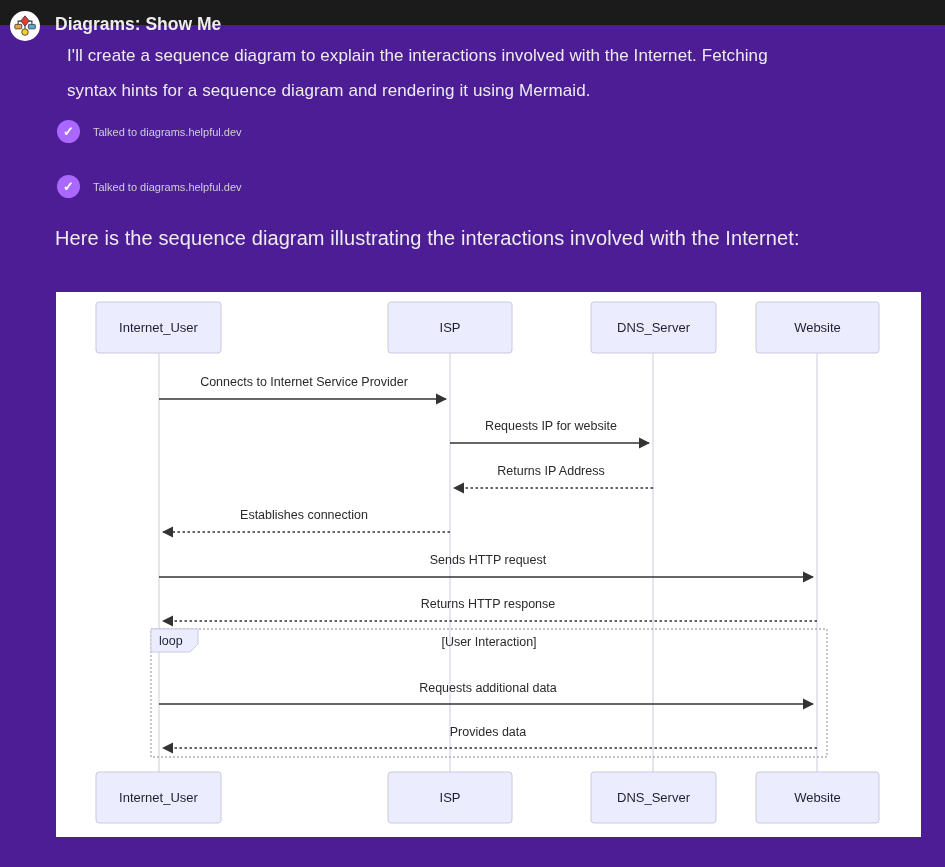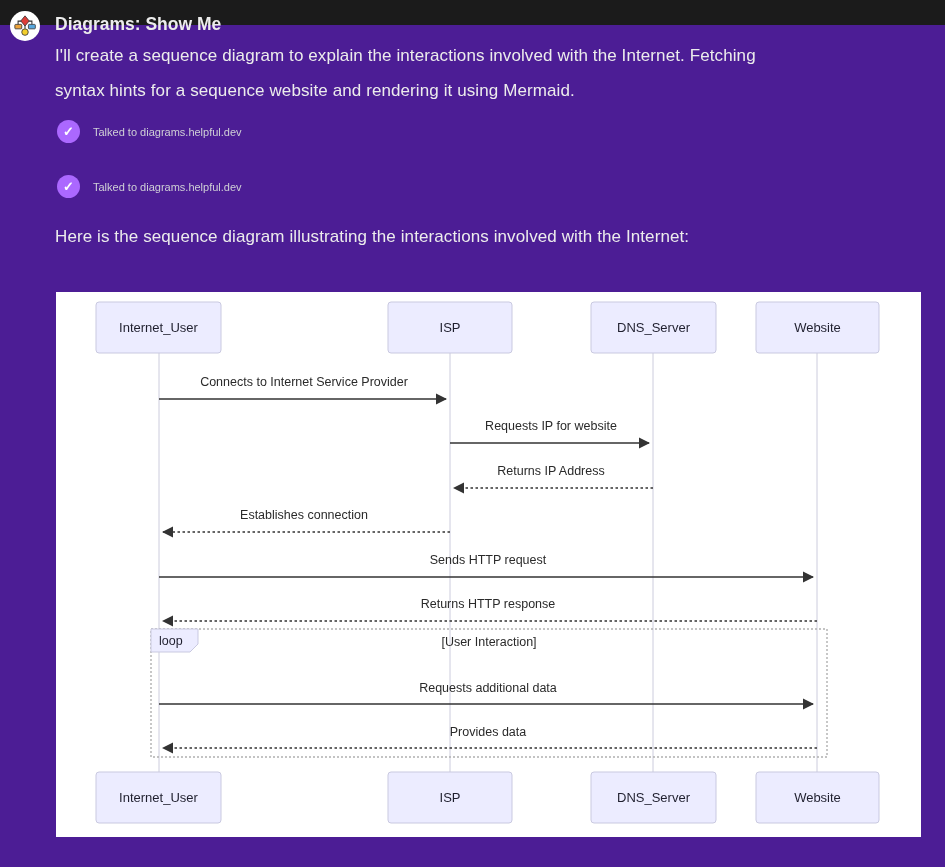--- a/index.html
+++ b/index.html
@@ -20,21 +20,21 @@
     width: 30px; height: 30px; border-radius: 50%;
     background: #ffffff;
     display: flex; align-items: center; justify-content: center;
   }
   .plugin-title {
     position: absolute; left: 55px; top: 14px;
     font-size: 17.5px; font-weight: 700; color: #ececec;
     white-space: nowrap;
   }
   .intro-line {
-    position: absolute; left: 55px;
+    position: absolute; left: 67px;
     font-size: 17px; color: #ececec; white-space: nowrap;
     letter-spacing: 0.1px;
   }
   .intro-line-1 { top: 46px; }
   .intro-line-2 { top: 81px; }
   .tool-call-row {
     position: absolute; left: 57px;
     display: flex; align-items: center; gap: 13px;
     cursor: pointer;
   }
@@ -45,21 +45,21 @@
     background: #ab68ff;
     display: flex; align-items: center; justify-content: center;
     color: #ffffff; font-size: 13px; font-weight: 700;
     flex: 0 0 auto;
   }
   .tool-call-label {
     font-size: 11px; color: #cfcfd6; white-space: nowrap;
   }
   .outro-line {
     position: absolute; left: 55px; top: 227px;
-    font-size: 17px; color: #ececec; white-space: nowrap;
+    font-size: 20px; color: #ececec; white-space: nowrap;
     letter-spacing: 0.1px;
   }
   .diagram-panel {
     position: absolute; left: 56px; top: 292px;
     width: 865px; height: 545px;
     background: #ffffff;
   }
   .diagram-svg { display: block; }
   .seq-actor-rect { fill: #ececff; stroke: #c9c9e0; stroke-width: 1; }
   .seq-actor-text {
@@ -95,21 +95,21 @@
       <path d="M16 15.5 V19.5 M11.5 10 H7.5 V14 M20.5 10 H24.5 V14" stroke="#333333" stroke-width="1.3" fill="none"></path>
       <polygon points="16,3.5 21.2,9.8 16,16 10.8,9.8" fill="#dd3e37" stroke="#333333" stroke-width="1"></polygon>
       <rect x="3.5" y="14" width="8.5" height="5.5" rx="1" fill="#eda33b" stroke="#333333" stroke-width="1"></rect>
       <rect x="20.2" y="14" width="8.5" height="5.5" rx="1" fill="#57a7dd" stroke="#333333" stroke-width="1"></rect>
       <circle cx="16" cy="23.5" r="4" fill="#f3cf2b" stroke="#333333" stroke-width="1"></circle>
     </svg>
   </div>
   <div class="plugin-title">Diagrams: Show Me</div>
 
   <div class="intro-line intro-line-1">I'll create a sequence diagram to explain the interactions involved with the Internet. Fetching</div>
-  <div class="intro-line intro-line-2">syntax hints for a sequence website and rendering it using Mermaid.</div>
+  <div class="intro-line intro-line-2">syntax hints for a sequence diagram and rendering it using Mermaid.</div>
 
   <div class="tool-call-row tool-call-row-1">
     <div class="check-circle">✓</div>
     <div class="tool-call-label">Talked to diagrams.helpful.dev</div>
   </div>
   <div class="tool-call-row tool-call-row-2">
     <div class="check-circle">✓</div>
     <div class="tool-call-label">Talked to diagrams.helpful.dev</div>
   </div>
 

